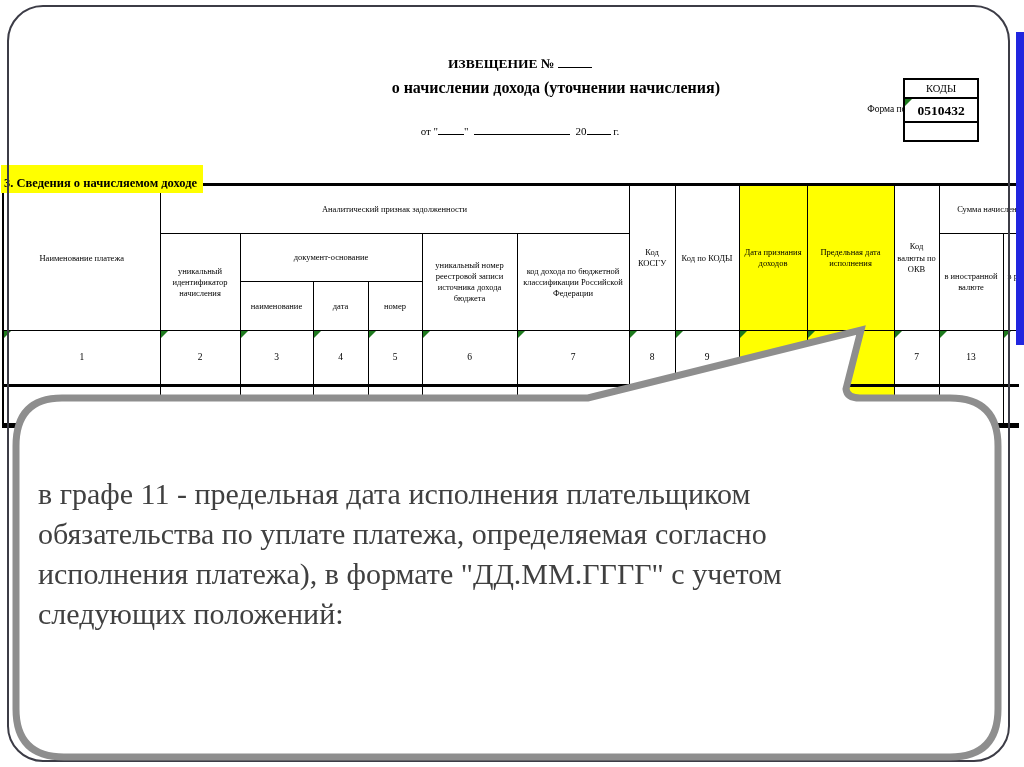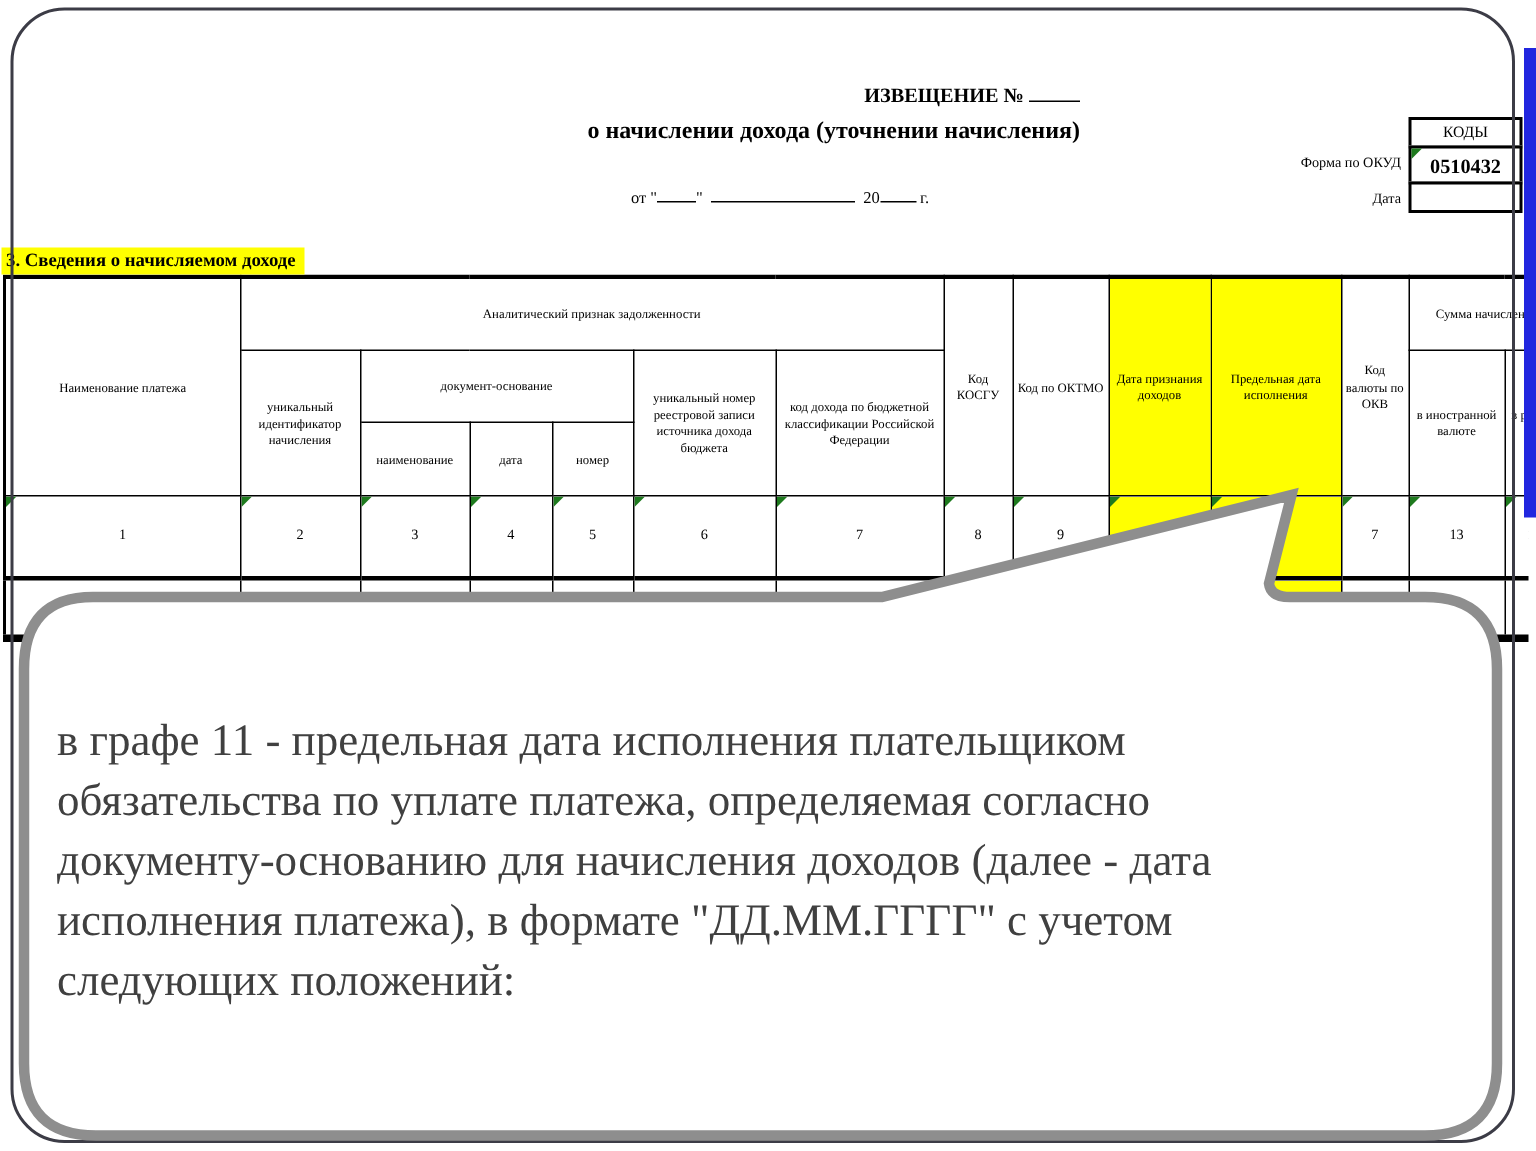--- a/index.html
+++ b/index.html
@@ -12,39 +12,39 @@
     position:absolute;left:7px;top:5px;width:1003px;height:757px;
     border:2px solid #3c3c46;border-radius:36px;z-index:4;pointer-events:none;
     box-sizing:border-box;background:transparent;
   }
   .blue-edge{
     position:absolute;left:1016px;top:32px;width:8px;height:313px;
     background:#2126df;z-index:5;
   }
   
   .title-block{position:absolute;left:320px;top:56px;width:400px;text-align:center;z-index:2;}
-  .title-l1{font-size:13.5px;font-weight:bold;text-align:right;}
+  .title-l1{font-size:13.5px;font-weight:bold;}
   .title-l2{font-size:16px;font-weight:bold;margin-top:7px;text-align:right;}
   .date-line{font-size:11px;margin-top:26px;}
   .blank{display:inline-block;border-bottom:1.5px solid #000;height:11px;vertical-align:baseline;}
   .w34{width:34px;} .w26{width:26px;} .w96{width:96px;} .w24{width:24px;}
   
-  .kody-stack{position:absolute;left:939px;top:78px;width:76px;z-index:3;}
+  .kody-stack{position:absolute;left:903px;top:78px;width:76px;z-index:3;}
   .kbox{box-sizing:border-box;border:2px solid #000;background:#fff;width:76px;
         text-align:center;position:relative;margin-top:-2px;}
   .kbox:first-child{margin-top:0;}
   .kody-label{height:21px;font-size:10.5px;line-height:18px;}
   .kody-code{height:26px;font-size:13.5px;font-weight:bold;line-height:23px;}
   .kody-empty{height:21px;}
   .okud-label{position:absolute;left:806px;top:104px;width:128px;text-align:right;font-size:9.5px;z-index:3;}
   .data-label{position:absolute;left:806px;top:128px;width:128px;text-align:right;font-size:9.5px;z-index:3;}
   
   .section-hdr{
     position:absolute;left:1px;top:165px;z-index:3;background:#ffff00;
-    font-size:12.5px;font-weight:bold;padding:1px 6px 2px 3px;
+    font-size:12.5px;font-weight:bold;padding:11px 6px 2px 3px;
   }
   
   .table-clip{position:absolute;left:2px;top:183px;width:1017px;overflow:hidden;z-index:2;}
   table.frm{border-collapse:collapse;table-layout:fixed;width:1040px;background:#fff;
             border-top:3px solid #000;border-left:2px solid #000;}
   table.frm td{
     border:1px solid #000;text-align:center;vertical-align:middle;
     font-size:8.5px;line-height:1.3;padding:18px 2px;overflow:hidden;
     position:relative;word-wrap:break-word;
   }
@@ -105,21 +105,21 @@
         <col style="width:87px">
         <col style="width:45px">
     <col style="width:64px">
         <col style="width:40px">
   </colgroup>
   <tbody>
         <tr class="r1">
     <td rowspan="3">Наименование платежа</td>
     <td colspan="6">Аналитический признак задолженности</td>
     <td rowspan="3">Код КОСГУ</td>
-    <td rowspan="3">Код по ОКТМО</td>
+    <td rowspan="3">Код по КОДЫ</td>
     <td rowspan="3" class="hl bigb">Дата признания доходов</td>
     <td rowspan="3" class="hl bigb">Предельная дата исполнения</td>
     <td rowspan="3">Код валюты по ОКВ</td>
     <td colspan="2">Сумма начисления</td>
   </tr>
   <tr class="r2">
     <td rowspan="2">уникальный идентификатор начисления</td>
     <td colspan="3">документ-основание</td>
     <td rowspan="2">уникальный номер реестровой записи источника дохода бюджета</td>
     <td rowspan="2">код дохода по бюджетной классификации Российской Федерации</td>
@@ -166,16 +166,15 @@
 </tbody>
     </table>
 </div>
 
 <svg class="bubble-svg" viewBox="0 0 1024 767" xmlns="http://www.w3.org/2000/svg">
   <path d="M 62,398 H 588 L 861,330 L 846,389 Q 847,398 860,398 H 950 Q 998,398 998,446 V 709 Q 998,757 950,757 H 64 Q 16,757 16,709 V 446 Q 16,398 62,398 Z" fill="#ffffff" stroke="#8e8e8e" stroke-width="7" stroke-linejoin="miter" stroke-miterlimit="12"></path>
 </svg>
 <div class="bubble-text">
   <div>в графе 11 - предельная дата исполнения плательщиком</div>
   <div>обязательства по уплате платежа, определяемая согласно</div>
-  <div>документу-основанию для начисления доходов (далее - дата</div>
   <div>исполнения платежа), в формате "ДД.ММ.ГГГГ" с учетом</div>
   <div>следующих положений:</div>
 </div>
 
 </body></html>

